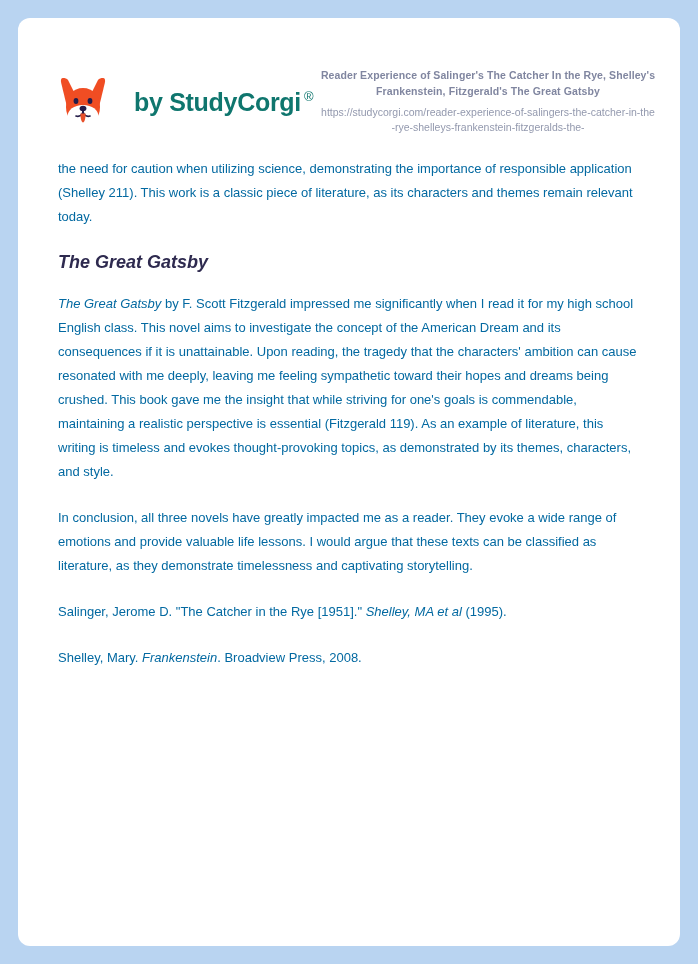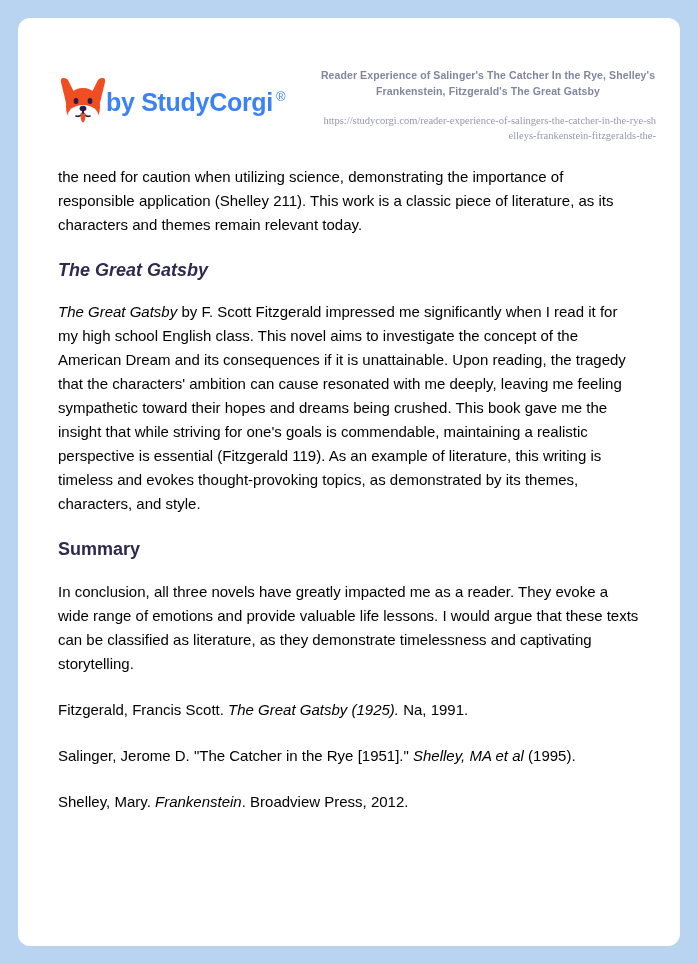--- a/index.html
+++ b/index.html
@@ -38,24 +38,24 @@
     flex: 0 0 auto;
     margin-top: 10px;
   }
   .brand-mark {
     width: 46px;
     height: 52px;
     flex: 0 0 auto;
     display: block;
   }
   .brand-text {
-    margin-left: 0;
+    margin-left: 28px;
     font-size: 25px;
     font-weight: bold;
-    color: #3b82f6;
+    color: #0f766e;
     letter-spacing: -0.3px;
     white-space: nowrap;
     position: relative;
   }
   .brand-reg {
     font-size: 13px;
     vertical-align: super;
     font-weight: normal;
     margin-left: 3px;
   }
@@ -67,38 +67,37 @@
   }
   .header-title {
     font-size: 10.5px;
     font-weight: bold;
     color: #8086a0;
     line-height: 1.5;
     text-align: center;
     letter-spacing: 0.1px;
   }
   .header-url {
-    margin-top: 13px;
+    margin-top: 5px;
     font-size: 10.5px;
     color: #9399ae;
     line-height: 1.45;
-    text-align: right;
+    text-align: center;
     word-break: break-all;
-    font-family: Liberation Serif, serif;
   }
 
   
   .doc-body {
     padding: 0 40px 0 40px;
     box-sizing: border-box;
   }
   .doc-body p {
-    font-size: 15px;
+    font-size: 13px;
     line-height: 24px;
-    color: #000000;
+    color: #0369a1;
     margin: 0 0 22px 0;
   }
   .first-para {
     margin-top: 22px !important;
   }
   h2.section-heading {
     font-size: 18px;
     font-weight: bold;
     color: #2e2a4f;
     margin: 20px 0 18px 0;
@@ -157,25 +156,23 @@
   </div>
 
   <div class="doc-body">
 
     <p class="first-para">the need for caution when utilizing science, demonstrating the importance of responsible application (Shelley 211). This work is a classic piece of literature, as its characters and themes remain relevant today.</p>
 
     <h2 class="section-heading italic">The Great Gatsby</h2>
 
     <p><em>The Great Gatsby</em><span> by F. Scott Fitzgerald impressed me significantly when I read it for my high school English class. This novel aims to investigate the concept of the American Dream and its consequences if it is unattainable. Upon reading, the tragedy that the characters' ambition can cause resonated with me deeply, leaving me feeling sympathetic toward their hopes and dreams being crushed. This book gave me the insight that while striving for one's goals is commendable, maintaining a realistic perspective is essential (Fitzgerald 119). As an example of literature, this writing is timeless and evokes thought-provoking topics, as demonstrated by its themes, characters, and style.</span></p>
 
-    <h2 class="section-heading">Summary</h2>
 
     <p>In conclusion, all three novels have greatly impacted me as a reader. They evoke a wide range of emotions and provide valuable life lessons. I would argue that these texts can be classified as literature, as they demonstrate timelessness and captivating storytelling.</p>
 
 
-    <p class="citation"><span>Fitzgerald, Francis Scott. </span><em>The Great Gatsby (1925).</em><span> Na, 1991.</span></p>
 
     <p class="citation"><span>Salinger, Jerome D. "The Catcher in the Rye [1951]." </span><em>Shelley, MA et al</em><span> (1995).</span></p>
 
-    <p class="citation"><span>Shelley, Mary. </span><em>Frankenstein</em><span>. Broadview Press, 2012.</span></p>
+    <p class="citation"><span>Shelley, Mary. </span><em>Frankenstein</em><span>. Broadview Press, 2008.</span></p>
 
   </div>
 </div>
 
 </body></html>

